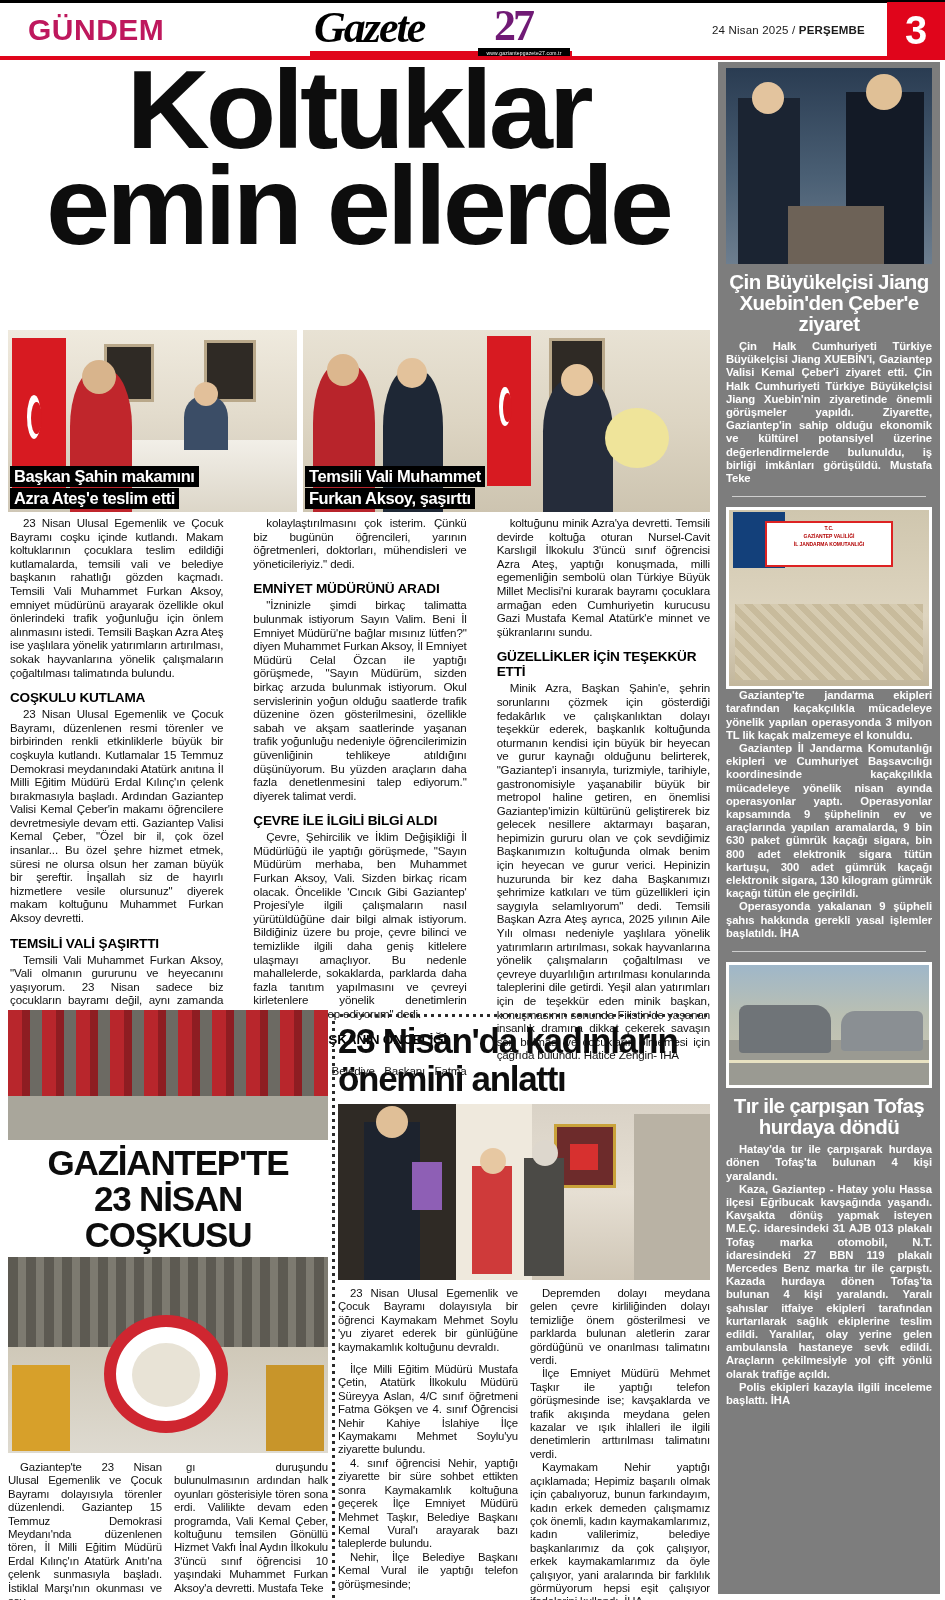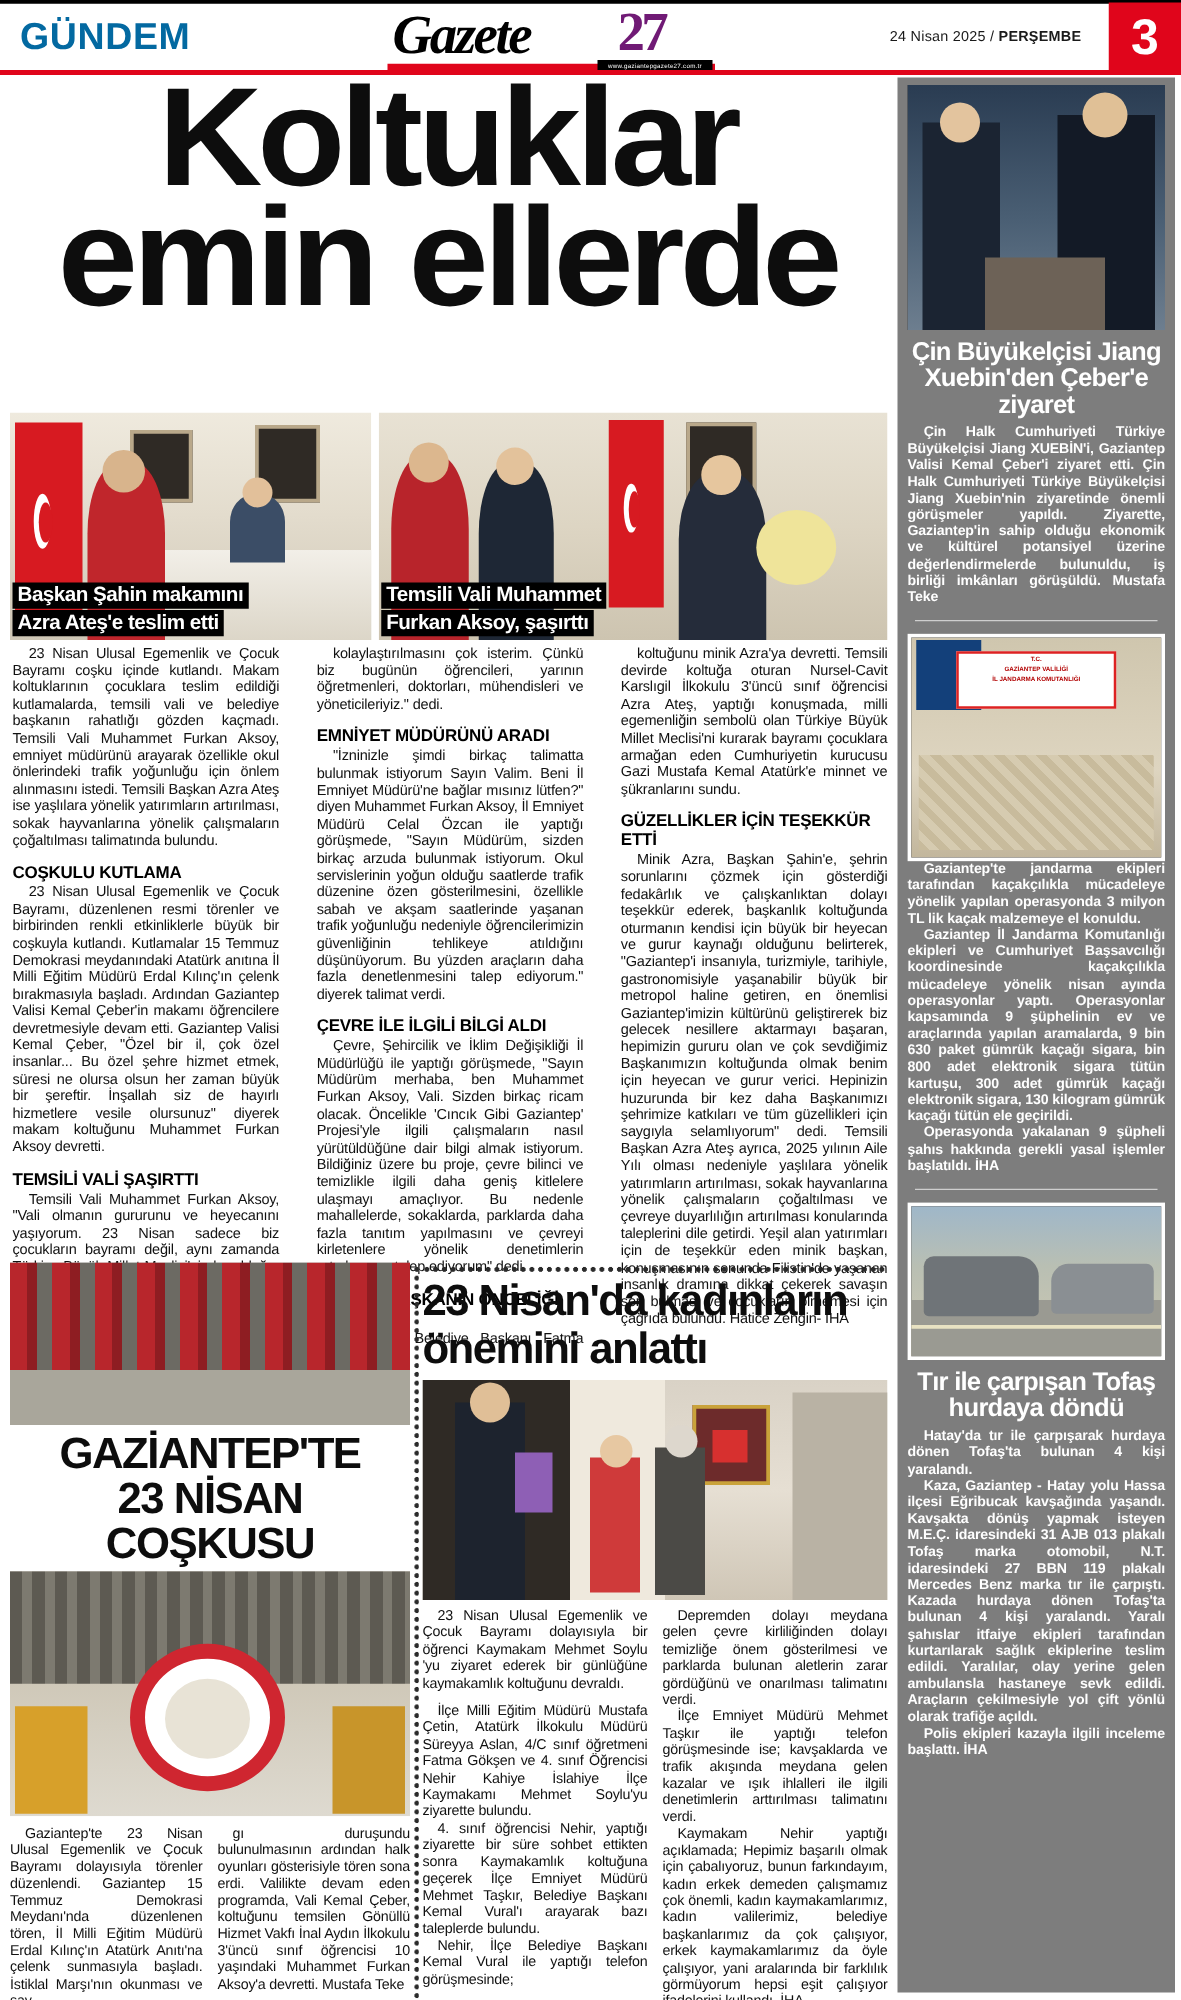--- a/index.html
+++ b/index.html
@@ -13,21 +13,21 @@
 
   
   .masthead {
     position: absolute; left: 0; top: 0; width: 945px; height: 56px;
     border-top: 3px solid #000;
     display: flex; align-items: center;
   }
   .masthead-section {
     font-family: "Liberation Sans", sans-serif;
     font-weight: bold; font-size: 30px; letter-spacing: 0.5px;
-    color: #0369a1; padding-left: 16px; width: 310px;
+    color: #be185d; padding-left: 28px; width: 310px;
   }
   .logo-wrap { position: relative; width: 270px; height: 52px; }
   .logo-text {
     font-family: "Liberation Serif", serif;
     font-weight: bold; font-style: italic;
     font-size: 44px; letter-spacing: -2px; line-height: 44px;
     color: #000; position:absolute; left: 4px; top: 2px;
   }
   .logo-27 {
     font-family: "Liberation Serif", serif;

